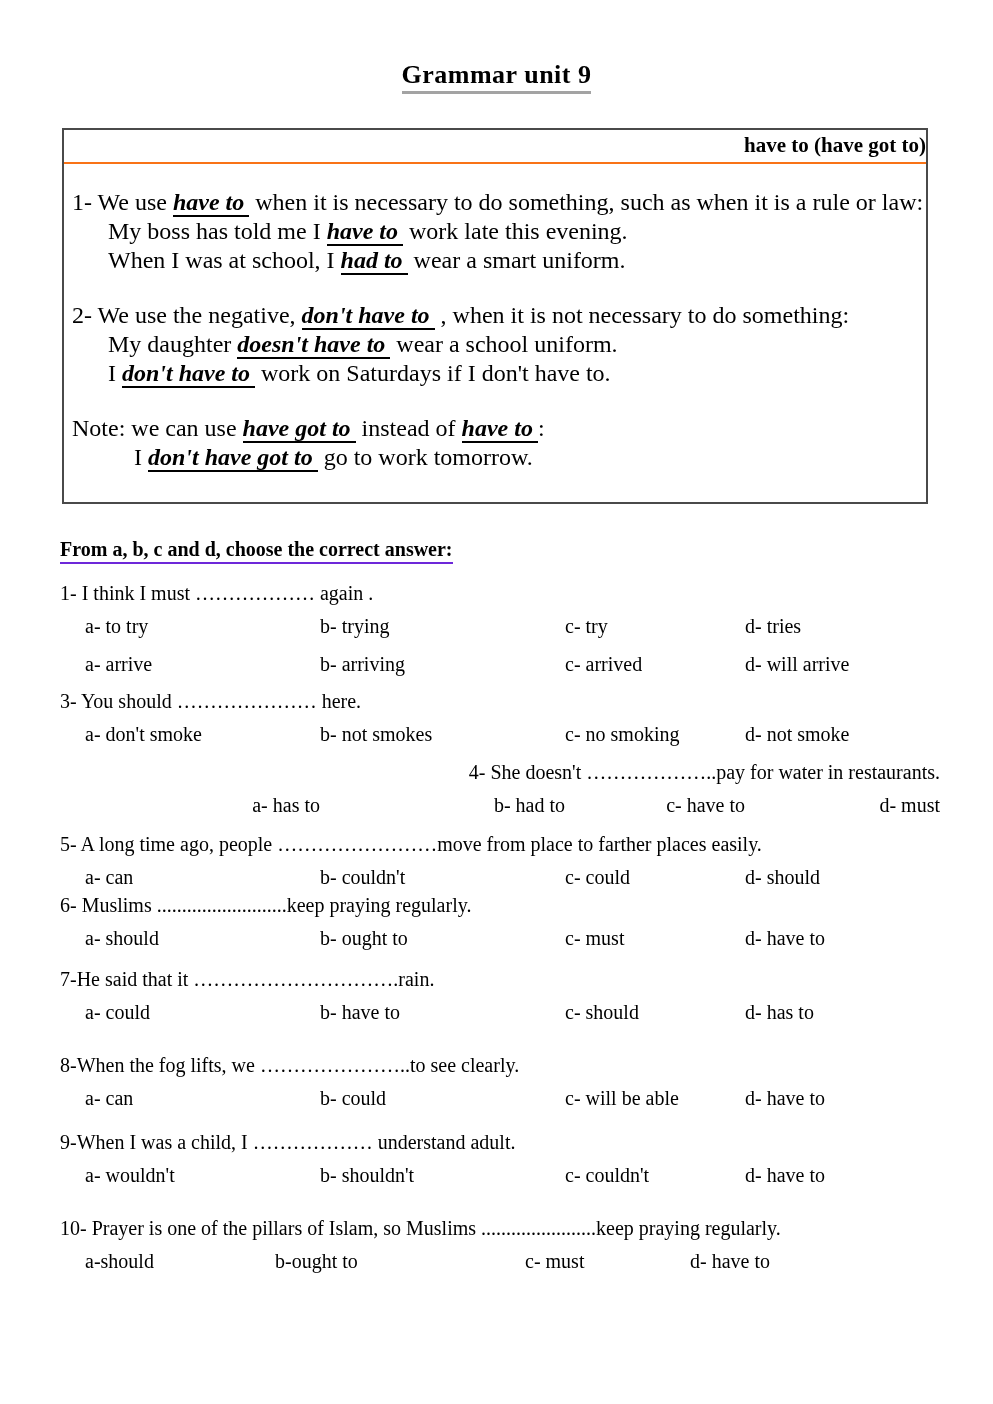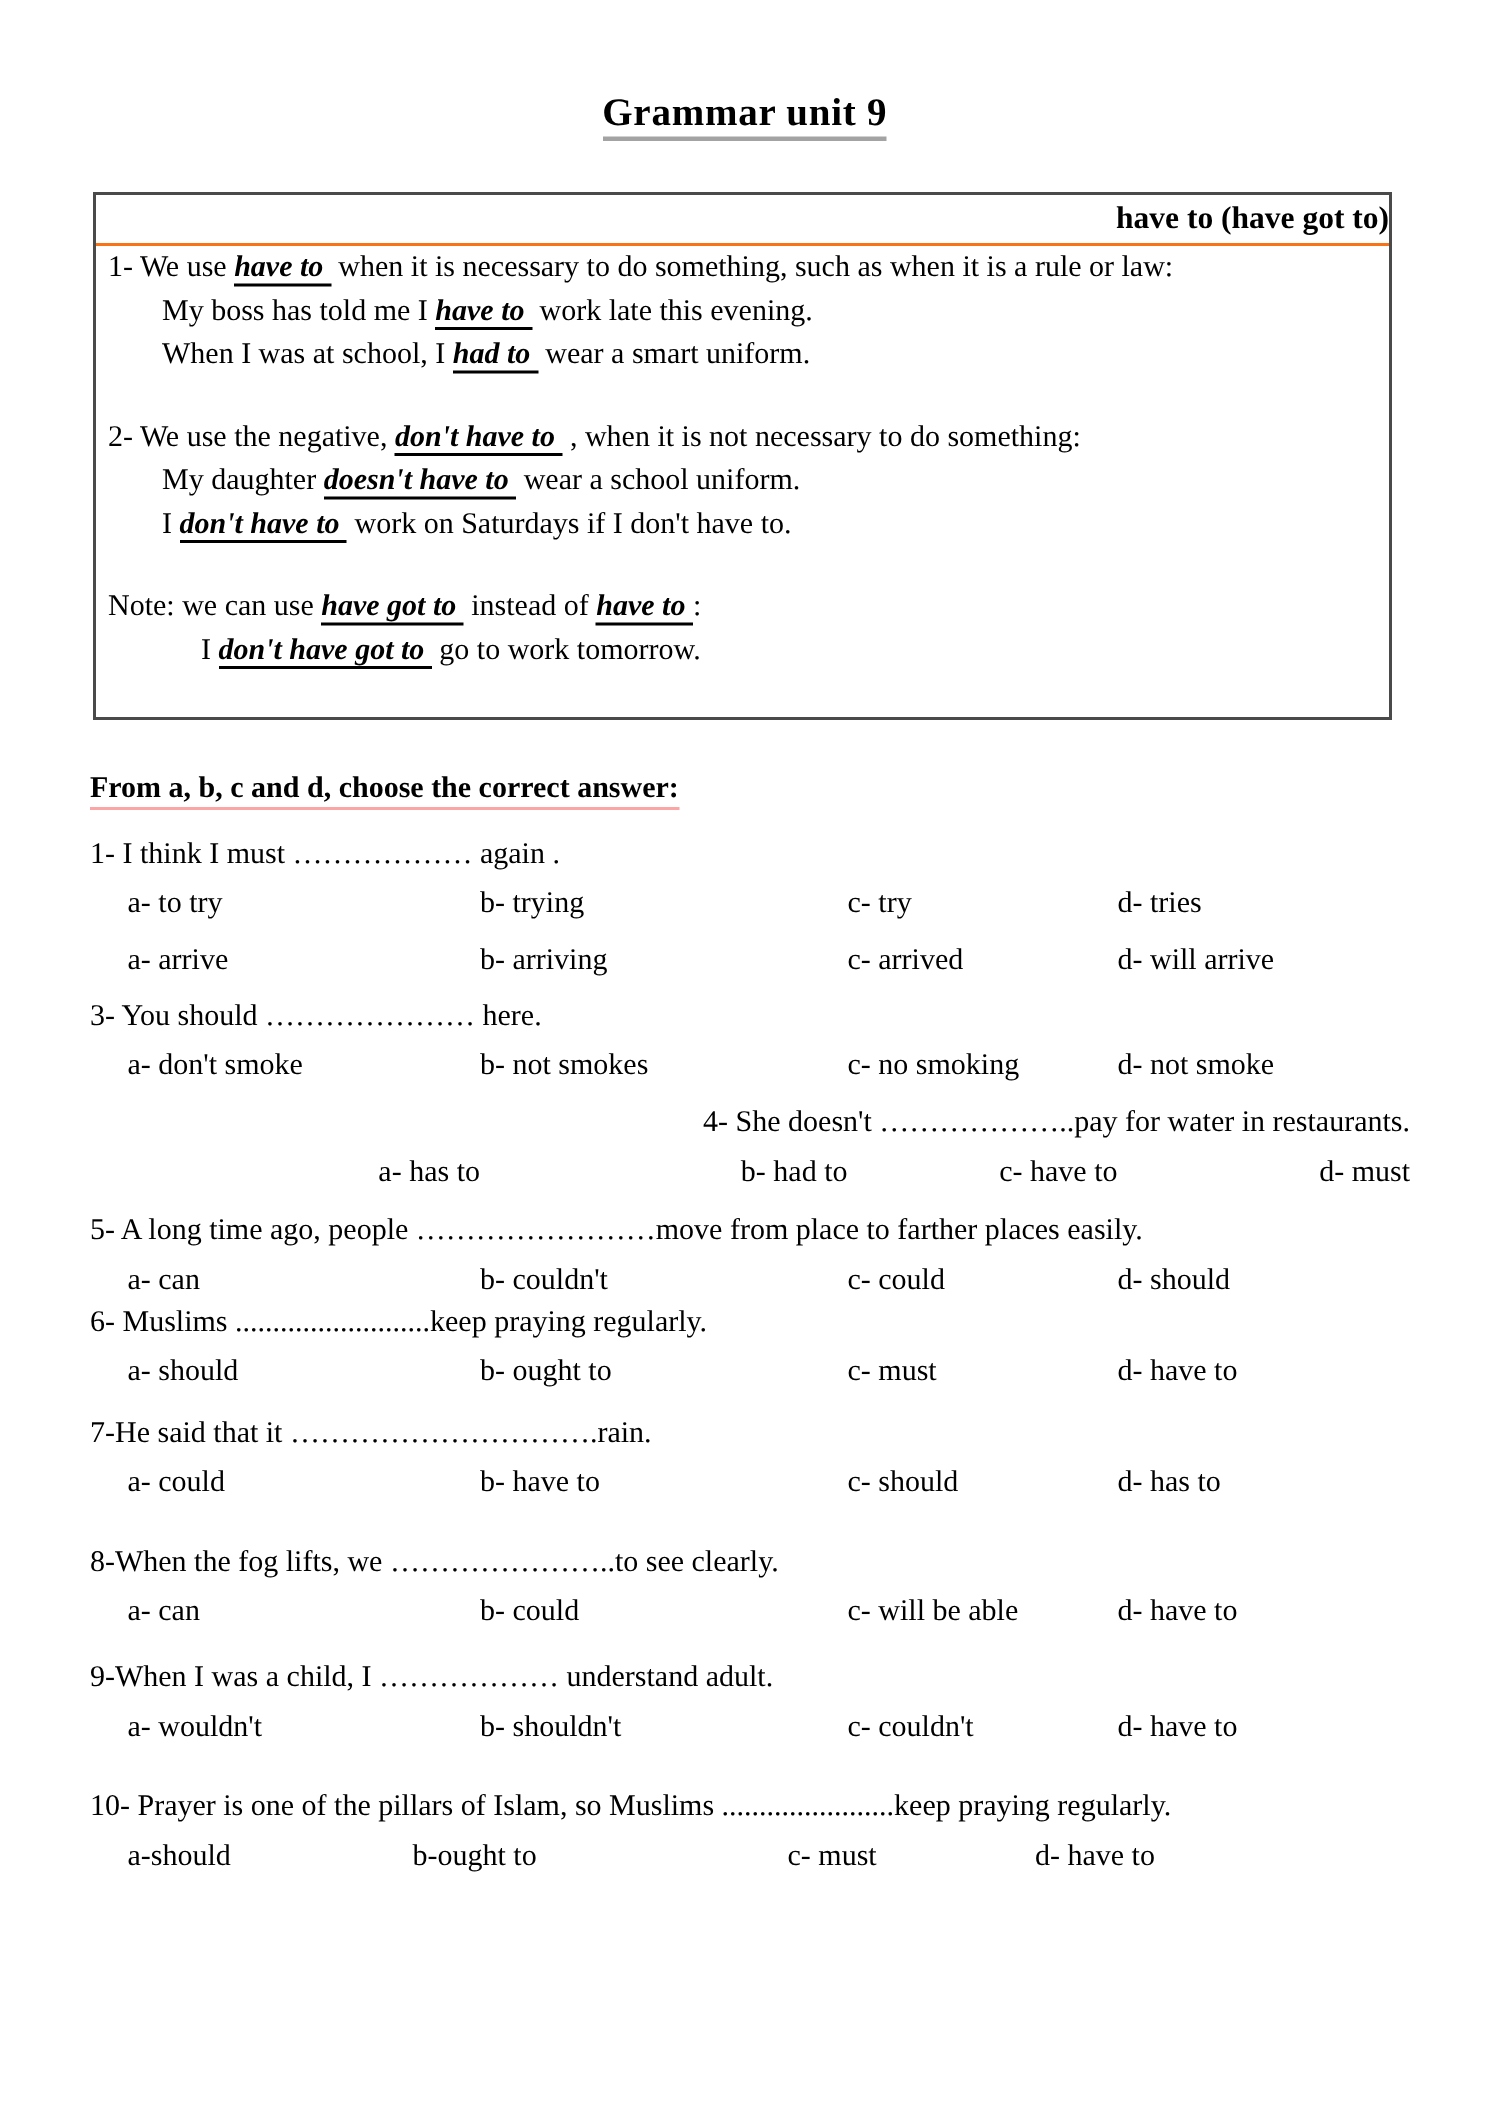--- a/index.html
+++ b/index.html
@@ -35,22 +35,22 @@
     box-sizing: border-box;
   }
   .rules-header {
     text-align: right;
     font-weight: bold;
     font-size: 21px;
     padding: 3px 0 4px 0;
     border-bottom: 2px solid #f97316;
   }
   .rules-body {
-    padding: 0 8px 30px 8px;
-    font-size: 20px;
+    padding: 24px 8px 30px 8px;
+    font-size: 24px;
     line-height: 29px;
   }
   .l { white-space: nowrap; }
   .ind1 { padding-left: 36px; }
   .ind2 { padding-left: 62px; }
   .spacer { height: 26px; }
   .key {
     font-weight: bold;
     font-style: italic;
     border-bottom: 2px solid #000;
@@ -58,21 +58,21 @@
   }
   .exercise {
     margin: 34px 0 0 60px;
     width: 880px;
     font-size: 20px;
   }
   .exercise-heading {
     display: inline-block;
     font-weight: bold;
     font-size: 20px;
-    border-bottom: 2px solid #fca5a5;
+    border-bottom: 2px solid #6d28d9;
     padding-bottom: 1px;
     margin-bottom: 16px;
   }
   .q-text {
     line-height: 27px;
     white-space: nowrap;
   }
   .opts {
     display: grid;
     grid-template-columns: 235px 245px 180px 1fr;

